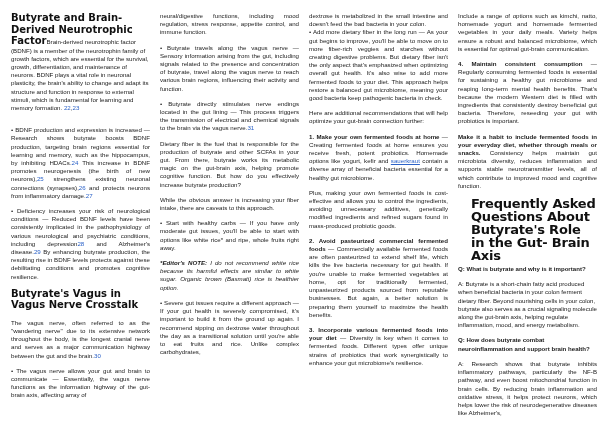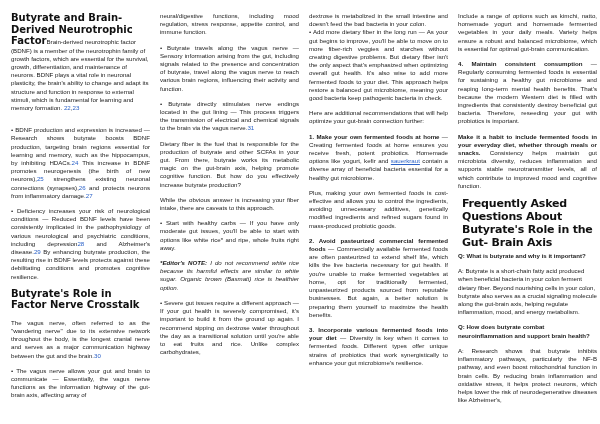--- a/index.html
+++ b/index.html
@@ -5,21 +5,21 @@
   html, body { margin: 0; padding: 0; background: #ffffff; }
   body { width: 600px; height: 424px; overflow: hidden; position: relative;
          font-family: "Liberation Sans", "DejaVu Sans", sans-serif; color: #1a1a1a; }
   .page { display: flex; width: 600px; height: 424px; box-sizing: border-box; padding: 12px 10px 0 11px; gap: 10px; }
   .col { width: 139px; flex: 0 0 139px; font-size: 6.15px; line-height: 8.2px; overflow: hidden; }
   .col p { margin: 0 0 7px 0; text-align: justify; }
   .col p.tight { margin-bottom: 0; }
   h2 { font-family: "DejaVu Sans", sans-serif; font-weight: bold; font-size: 10px; line-height: 11.5px;
        margin: 3px 0 8px 0; color: #111; }
   h2.inline { display: inline; margin: 0; text-align: justify; }
-  h2.faq { font-size: 11px; line-height: 13px; margin: 6px 0 3px 4px; letter-spacing: -0.2px; }
+  h2.faq { font-size: 13px; line-height: 13px; margin: 6px 0 3px 13px; letter-spacing: -0.2px; }
   .q { font-weight: bold; margin: 0 0 7px 0 !important; font-size: 6px; }
   .ref { color: #2b62c8; }
   .link { color: #2b62c8; text-decoration: underline; }
   b.lead { font-weight: bold; }
   .note { font-style: italic; }
   .faqtext { font-size: 6.1px; line-height: 8.2px; text-align: left !important; }
 </style>
 </head>
 <body>
 
@@ -30,21 +30,21 @@
       </p><h2 class="inline">Butyrate and Brain-Derived Neurotrophic Factor</h2><span>Brain-derived neurotrophic factor (BDNF) is a member of the neurotrophin family of growth factors, which are essential for the survival, growth, differentiation, and maintenance of neurons. BDNF plays a vital role in neuronal plasticity, the brain's ability to change and adapt its structure and function in response to external stimuli, which is fundamental for learning and memory formation.</span>
       <a class="ref">22</a><span>,</span><a class="ref">23</a>
     <p></p>
     <div style="height:7px"></div>
     <p>
       <span>• BDNF production and expression is increased — Research shows butyrate boosts BDNF production, targeting brain regions essential for learning and memory, such as the hippocampus, by inhibiting HDACs.</span><a class="ref">24</a><span> This increase in BDNF promotes neurogenesis (the birth of new neurons),</span><a class="ref">25</a><span> strengthens existing neuronal connections (synapses),</span><a class="ref">26</a><span> and protects neurons from inflammatory damage.</span><a class="ref">27</a>
     </p>
     <p>
       <span>• Deficiency increases your risk of neurological conditions — Reduced BDNF levels have been consistently implicated in the pathophysiology of various neurological and psychiatric conditions, including depression</span><a class="ref">28</a><span> and Alzheimer's disease.</span><a class="ref">29</a><span> By enhancing butyrate production, the resulting rise in BDNF levels protects against these debilitating conditions and promotes cognitive resilience.</span>
     </p>
-    <h2>Butyrate's Role in Factor Nerve Crosstalk</h2>
+    <h2>Butyrate's Vagus in Vagus Nerve Crosstalk</h2>
     <p>
       <span>The vagus nerve, often referred to as the "wandering nerve" due to its extensive network throughout the body, is the longest cranial nerve and serves as a major communication highway between the gut and the brain.</span><a class="ref">30</a>
     </p>
     <p>• The vagus nerve allows your gut and brain to communicate — Essentially, the vagus nerve functions as the information highway of the gut-brain axis, affecting array of</p>
   </div>
 
   <div class="col">
     <p>neural/digestive functions, including mood regulation, stress response, appetite control, and immune function.</p>
     <p>• Butyrate travels along the vagus nerve — Sensory information arising from the gut, including signals related to the presence and concentration of butyrate, travel along the vagus nerve to reach various brain regions, influencing their activity and function.</p>
     <p>

